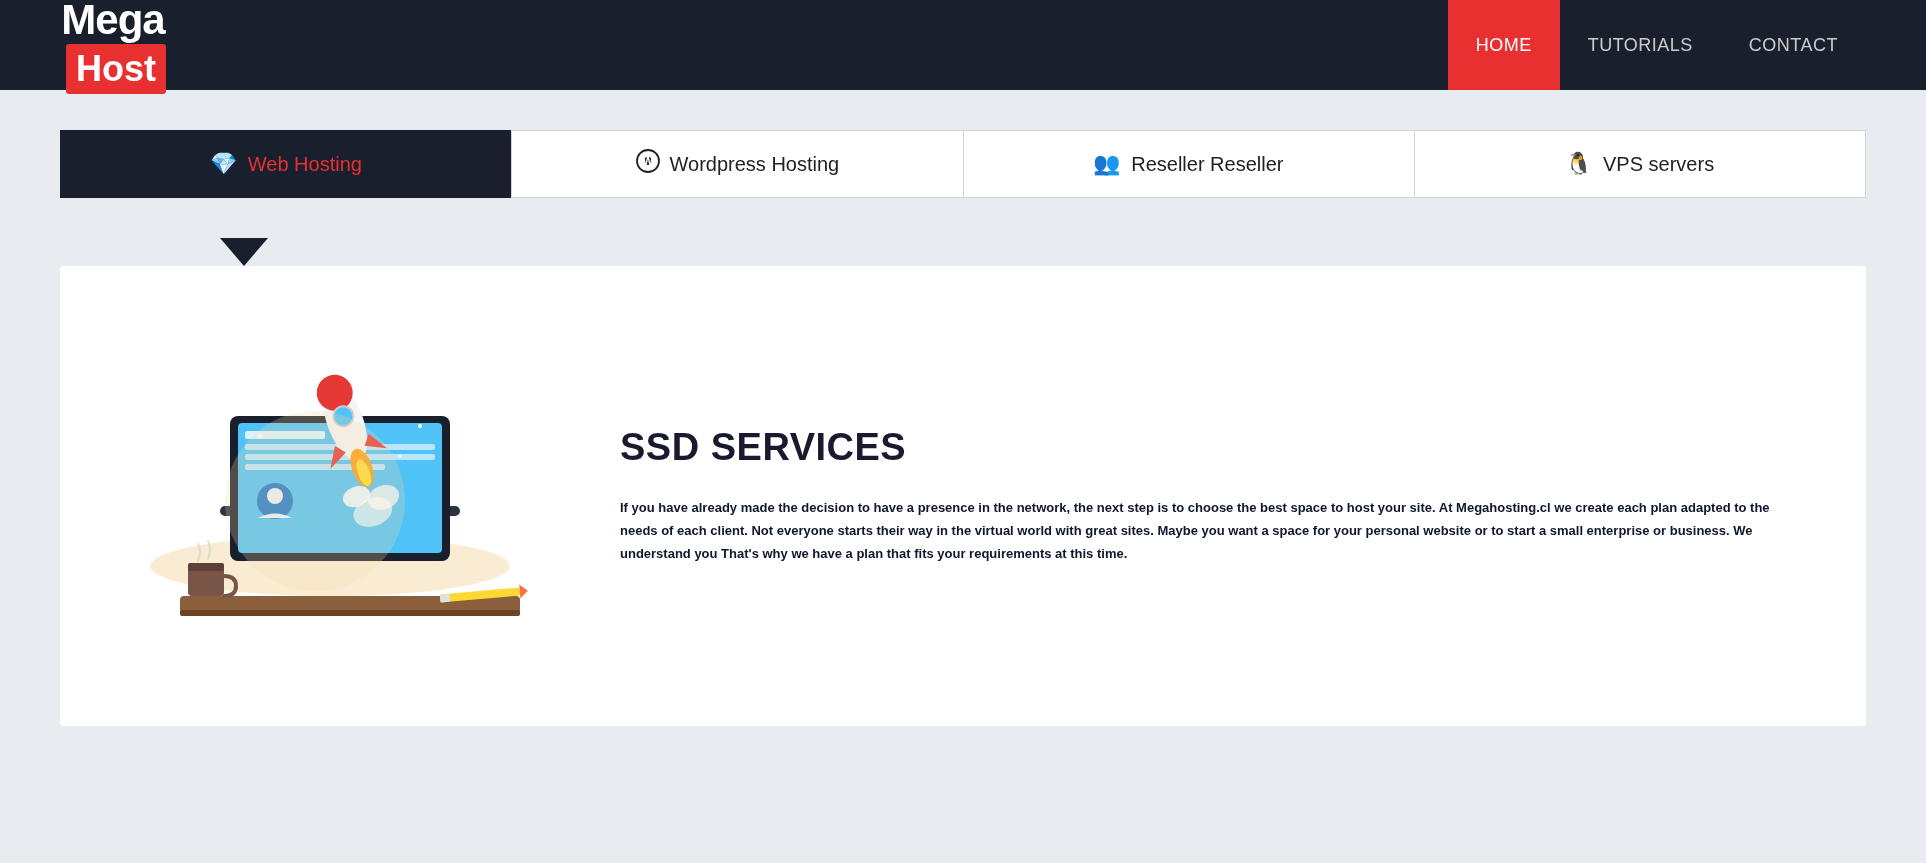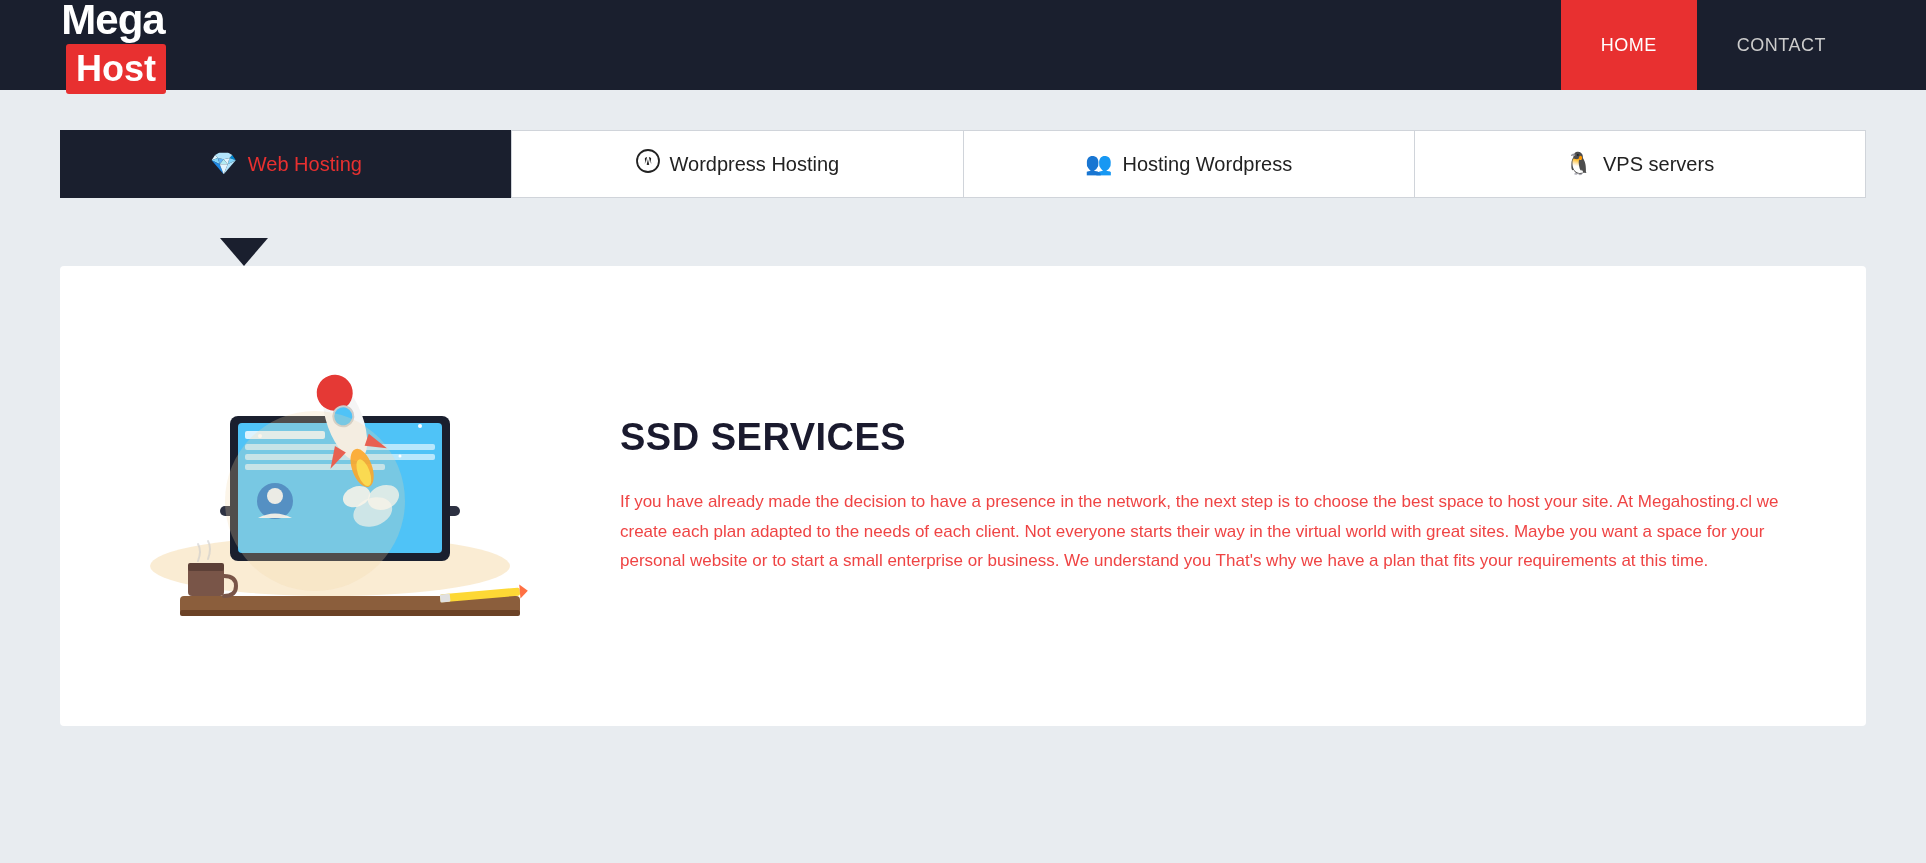--- a/index.html
+++ b/index.html
@@ -37,21 +37,21 @@
     }
     .nav {
       display: flex;
       align-items: center;
       gap: 0;
     }
     .nav-item {
       color: #ccc;
       font-size: 18px;
       font-weight: 500;
-      padding: 0 40px;
+      padding: 0 28px;
       height: 90px;
       display: flex;
       align-items: center;
       cursor: pointer;
       text-transform: uppercase;
       letter-spacing: 0.5px;
     }
     .nav-item.active {
       background: #e83030;
       color: #fff;
@@ -143,35 +143,37 @@
       flex: 1;
     }
     .content-title {
       font-size: 38px;
       font-weight: 700;
       color: #1a1a2e;
       margin-bottom: 28px;
       letter-spacing: 0.5px;
     }
     .content-body {
-      font-size: 17px;
+      font-size: 13px;
       line-height: 1.75;
-      color: #ef4444;
+      color: #0f172a;
+      font-weight: bold;
     }
   </style>
 </head>
 <body>
 
 <header class="header">
   <div class="logo">
     <span class="logo-mega">Mega</span>
     <span class="logo-host">Host</span>
   </div>
   <nav class="nav">
     <div class="nav-item active">HOME</div>
+    <div class="nav-item">TUTORIALS</div>
     <div class="nav-item">CONTACT</div>
   </nav>
 </header>
 
 <main class="page-content">
 
   <div class="tabs-row">
     <div class="tab-item active">
       <span class="tab-icon">💎</span>
       <span>Web Hosting</span>
@@ -181,21 +183,21 @@
         <svg width="24" height="24" viewBox="0 0 24 24" fill="none" xmlns="http://www.w3.org/2000/svg">
           <circle cx="12" cy="12" r="11" stroke="#222" stroke-width="1.8" fill="none"></circle>
           <circle cx="12" cy="12" r="4" fill="#222"></circle>
           <text x="12" y="16" text-anchor="middle" font-size="11" font-weight="bold" fill="#fff" font-family="Arial">W</text>
         </svg>
       </span>
       <span>Wordpress Hosting</span>
     </div>
     <div class="tab-item">
       <span class="tab-icon">👥</span>
-      <span>Hosting Wordpress</span>
+      <span>Reseller Reseller</span>
     </div>
     <div class="tab-item">
       <span class="tab-icon">🐧</span>
       <span>VPS servers</span>
     </div>
   </div>
 
   <div class="pointer-row">
     <div class="pointer-tri"></div>
   </div>

